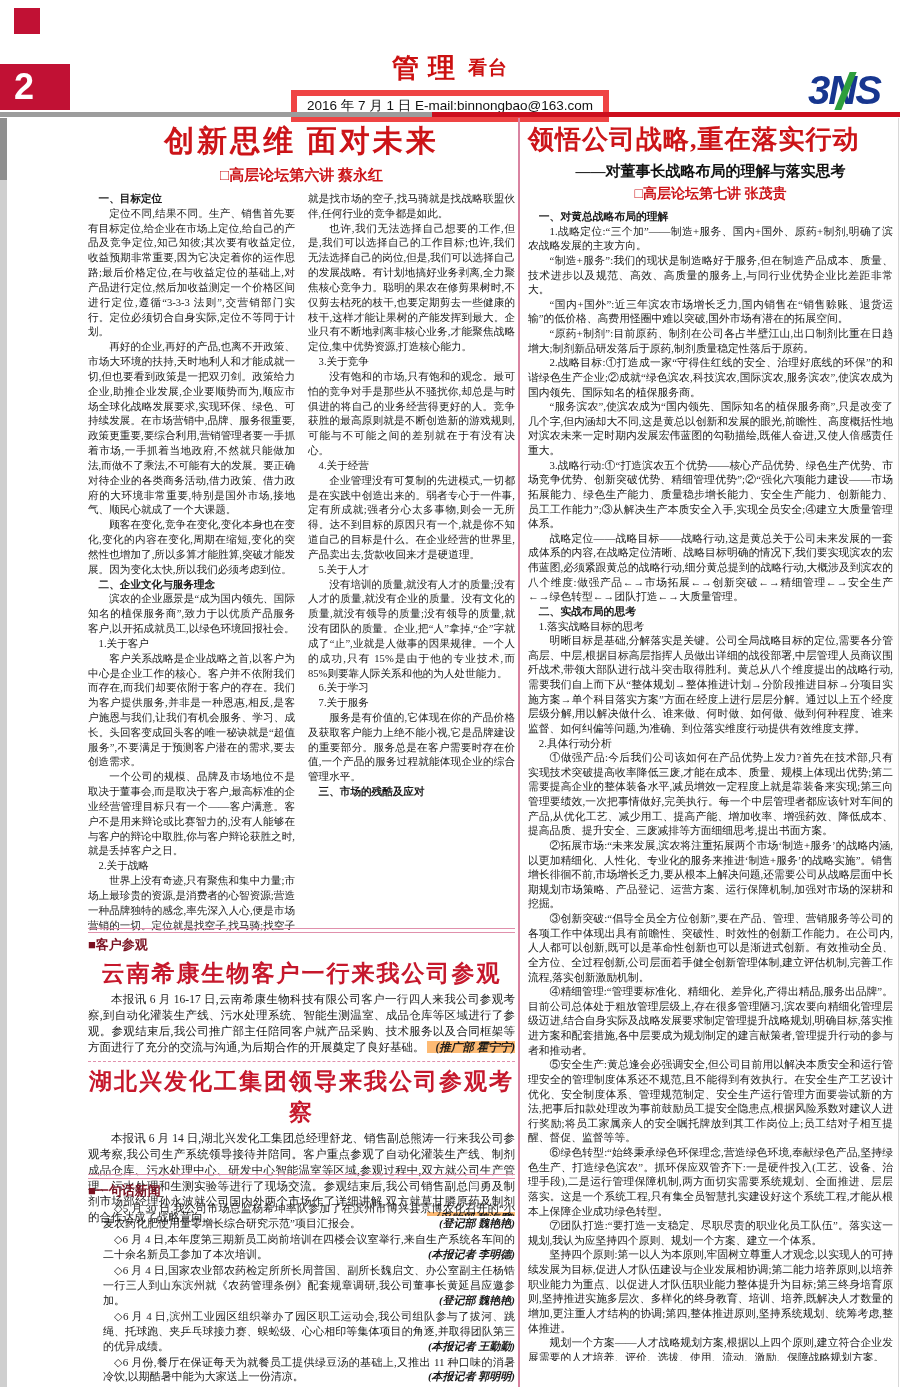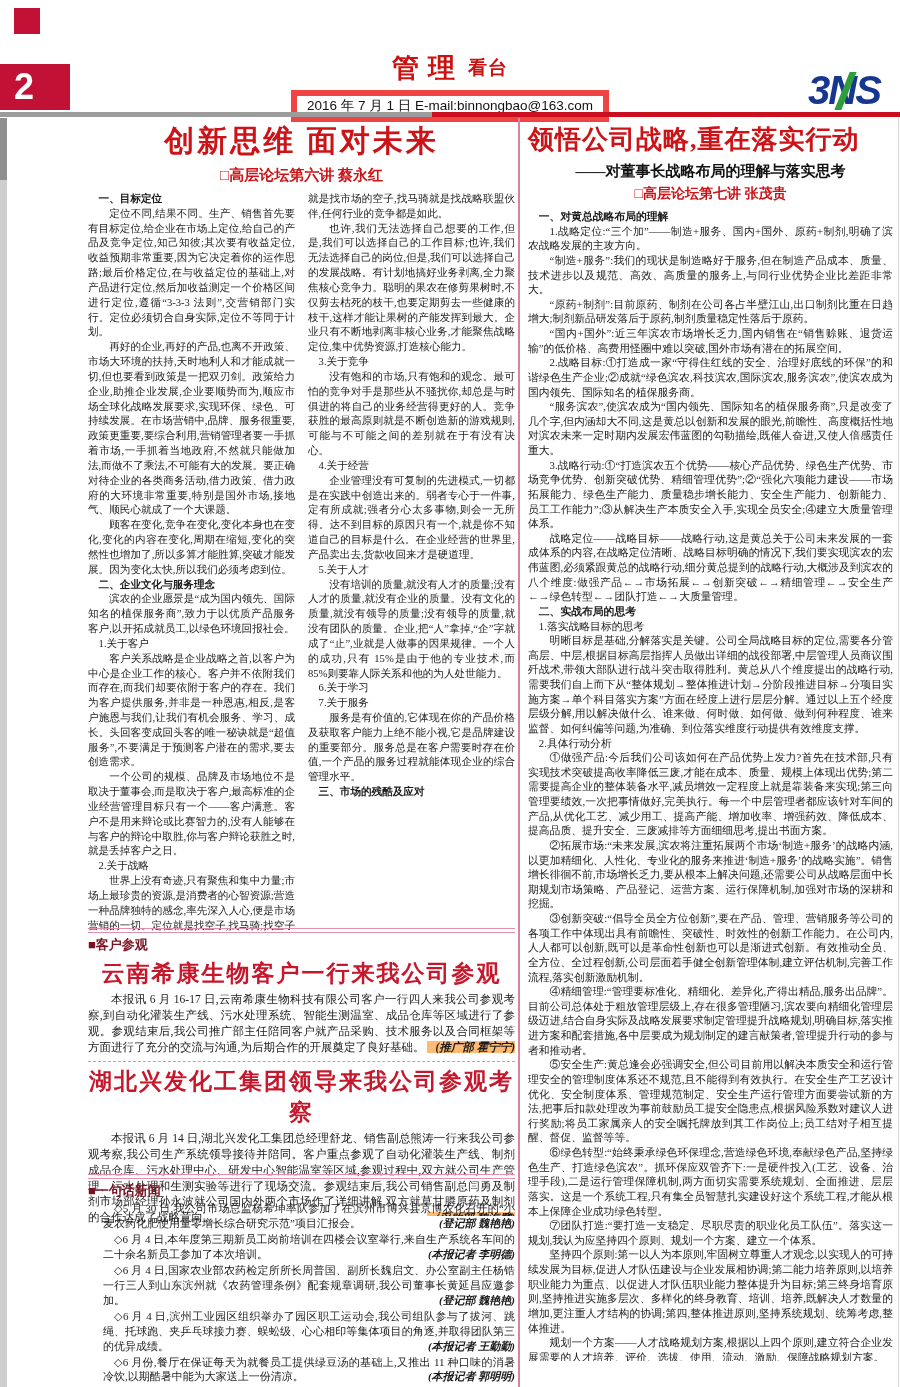--- a/index.html
+++ b/index.html
@@ -143,22 +143,22 @@
   </div>
 
   <div id="right-col">
     <div class="r-title">领悟公司战略,重在落实行动</div>
     <div class="r-subtitle">——对董事长战略布局的理解与落实思考</div>
     <div class="r-byline">□高层论坛第七讲  张茂贵</div>
     <div id="right-body">
         <div class="para h1">一、对黄总战略布局的理解</div>
         <div class="para p">1.战略定位:“三个加”——制造+服务、国内+国外、原药+制剂,明确了滨农战略发展的主攻方向。</div>
         <div class="para p">“制造+服务”:我们的现状是制造略好于服务,但在制造产品成本、质量、技术进步以及规范、高效、高质量的服务上,与同行业优势企业比差距非常大。</div>
+        <div class="para p">“国内+国外”:近三年滨农市场增长乏力,国内销售在“销售赊账、退货运输”的低价格、高费用怪圈中难以突破,国外市场有潜在的拓展空间。</div>
         <div class="para p">“原药+制剂”:目前原药、制剂在公司各占半壁江山,出口制剂比重在日趋增大;制剂新品研发落后于原药,制剂质量稳定性落后于原药。</div>
-        <div class="para p">“国内+国外”:近三年滨农市场增长乏力,国内销售在“销售赊账、退货运输”的低价格、高费用怪圈中难以突破,国外市场有潜在的拓展空间。</div>
         <div class="para p">2.战略目标:①打造成一家“守得住红线的安全、治理好底线的环保”的和谐绿色生产企业;②成就“绿色滨农,科技滨农,国际滨农,服务滨农”,使滨农成为国内领先、国际知名的植保服务商。</div>
         <div class="para p">“服务滨农”,使滨农成为“国内领先、国际知名的植保服务商”,只是改变了几个字,但内涵却大不同,这是黄总以创新和发展的眼光,前瞻性、高度概括性地对滨农未来一定时期内发展宏伟蓝图的勾勒描绘,既催人奋进,又使人倍感责任重大。</div>
         <div class="para p">3.战略行动:①“打造滨农五个优势——核心产品优势、绿色生产优势、市场竞争优势、创新突破优势、精细管理优势”;②“强化六项能力建设——市场拓展能力、绿色生产能力、质量稳步增长能力、安全生产能力、创新能力、员工工作能力”;③从解决生产本质安全入手,实现全员安全;④建立大质量管理体系。</div>
         <div class="para p">战略定位——战略目标——战略行动,这是黄总关于公司未来发展的一套成体系的内容,在战略定位清晰、战略目标明确的情况下,我们要实现滨农的宏伟蓝图,必须紧跟黄总的战略行动,细分黄总提到的战略行动,大概涉及到滨农的八个维度:做强产品←→市场拓展←→创新突破←→精细管理←→安全生产←→绿色转型←→团队打造←→大质量管理。</div>
         <div class="para h1">二、实战布局的思考</div>
         <div class="para h2">1.落实战略目标的思考</div>
         <div class="para p">明晰目标是基础,分解落实是关键。公司全局战略目标的定位,需要各分管高层、中层,根据目标高层指挥人员做出详细的战役部署,中层管理人员商议围歼战术,带领大部队进行战斗突击取得胜利。黄总从八个维度提出的战略行动,需要我们自上而下从“整体规划→整体推进计划→分阶段推进目标→分项目实施方案→单个科目落实方案”方面在经度上进行层层分解。通过以上五个经度层级分解,用以解决做什么、谁来做、何时做、如何做、做到何种程度、谁来监督、如何纠偏等问题,为准确、到位落实维度行动提供有效维度支撑。</div>
         <div class="para h2">2.具体行动分析</div>
         <div class="para p">①做强产品:今后我们公司该如何在产品优势上发力?首先在技术部,只有实现技术突破提高收率降低三废,才能在成本、质量、规模上体现出优势;第二需要提高企业的整体装备水平,减员增效一定程度上就是靠装备来实现;第三向管理要绩效,一次把事情做好,完美执行。每一个中层管理者都应该针对车间的产品,从优化工艺、减少用工、提高产能、增加收率、增强药效、降低成本、提高品质、提升安全、三废减排等方面细细思考,提出书面方案。</div>
         <div class="para p">②拓展市场:“未来发展,滨农将注重拓展两个市场‘制造+服务’的战略内涵,以更加精细化、人性化、专业化的服务来推进‘制造+服务’的战略实施”。销售增长徘徊不前,市场增长乏力,要从根本上解决问题,还需要公司从战略层面中长期规划市场策略、产品登记、运营方案、运行保障机制,加强对市场的深耕和挖掘。</div>

